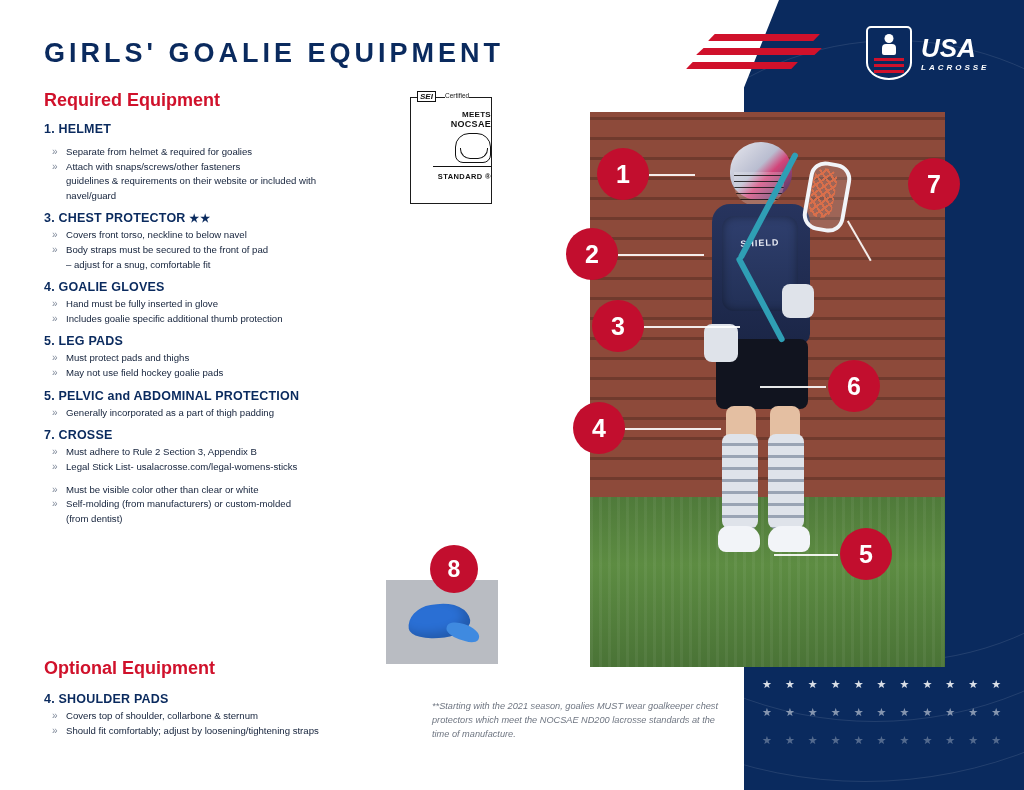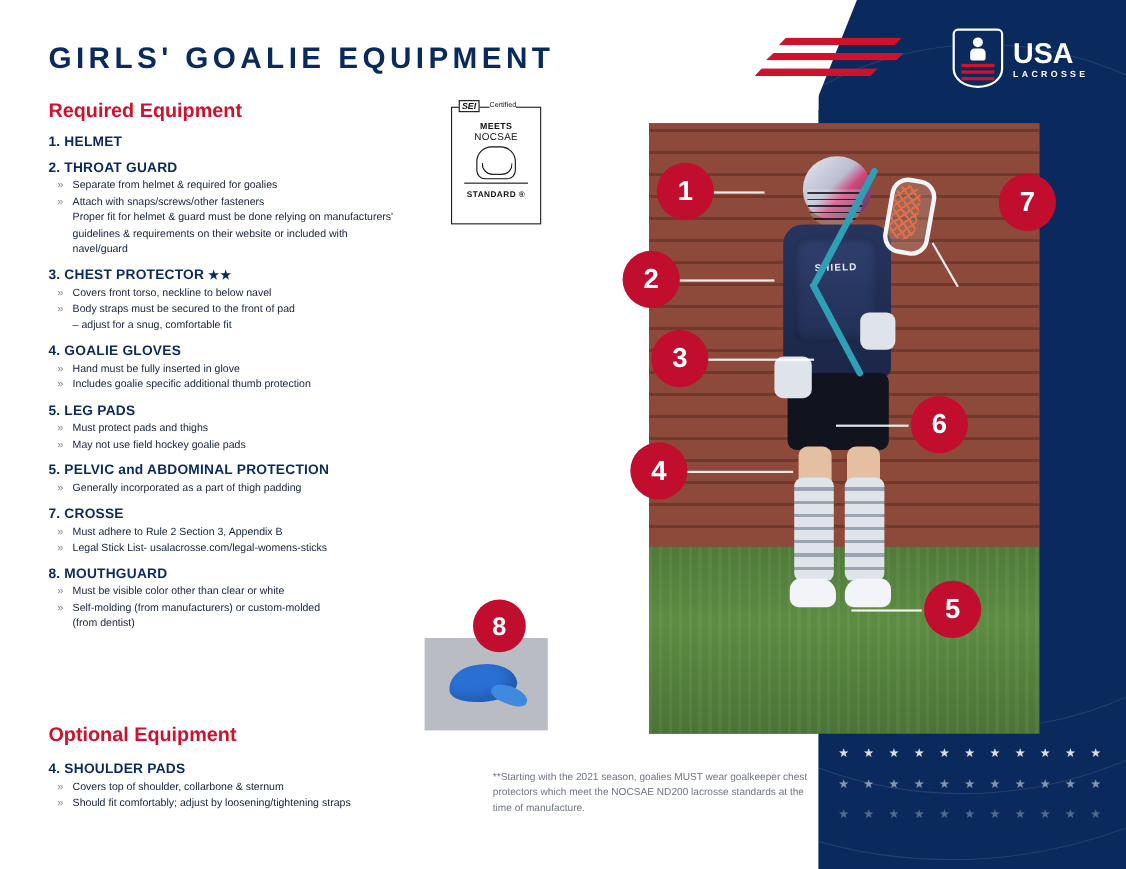--- a/index.html
+++ b/index.html
@@ -69,21 +69,21 @@
   .shield .sl2{top:36px;}
   .shield .sl3{top:42px;}
   .shield .person{
     position:absolute;left:50%;top:6px;transform:translateX(-50%);
     width:9px;height:9px;border-radius:50%;background:#fff;
   }
   .shield .body{
     position:absolute;left:50%;top:16px;transform:translateX(-50%);
     width:14px;height:11px;background:#fff;border-radius:4px 4px 2px 2px;
   }
-  .logo-text{line-height:1;}
+  .logo-text{line-height:1;font-style:italic;}
   .logo-usa{font-size:26px;font-weight:bold;color:#fff;letter-spacing:0px;}
   .logo-lax{font-size:8px;font-weight:bold;color:#fff;letter-spacing:3px;margin-top:3px;}
 
   
   .section-title{
     position:absolute;left:44px;font-size:18px;font-weight:bold;color:#d0112b;
   }
   .req-title{top:90px;}
   .opt-title{top:658px;}
 
@@ -103,30 +103,30 @@
   }
   .bullets li.cont{padding-left:22px;}
   .bullets li.cont:before{content:"";}
 
   .opt-items{position:absolute;left:44px;top:692px;width:420px;}
 
   
   .seal{
     position:absolute;left:410px;top:97px;width:80px;height:105px;
     border:1.5px solid #1b1b1b;background:#fff;
-    display:flex;flex-direction:column;align-items:center;
+    display:flex;flex-direction:column;align-items:flex-end;
     font-size:7px;color:#111;
   }
   .seal .sei{
     position:absolute;left:6px;top:-7px;background:#fff;padding:0 2px;
     font-size:8px;font-weight:bold;font-style:italic;color:#111;border:1px solid #111;
   }
   .seal .seicap{position:absolute;left:34px;top:-6px;background:#fff;font-size:6.5px;}
   .seal .meets{margin-top:12px;font-size:8px;font-weight:bold;letter-spacing:.3px;}
-  .seal .nocsae{font-size:9px;font-weight:normal;letter-spacing:.3px;}
+  .seal .nocsae{font-size:9px;font-weight:bold;letter-spacing:.3px;}
   .seal .helmet{
     width:34px;height:28px;border:1.2px solid #111;border-radius:14px 14px 8px 8px;
     margin-top:4px;position:relative;
   }
   .seal .helmet:after{
     content:"";position:absolute;left:4px;top:14px;width:26px;height:10px;
     border:1px solid #111;border-top:none;border-radius:0 0 10px 10px;
   }
   .seal .std{margin-top:5px;font-size:7.5px;font-weight:bold;letter-spacing:.4px;}
   .seal .line{width:58px;height:1px;background:#111;margin-top:3px;}
@@ -204,22 +204,22 @@
   .callout{
     position:absolute;width:52px;height:52px;border-radius:50%;
     background:#c20e2e;color:#fff;font-size:25px;font-weight:bold;
     display:flex;align-items:center;justify-content:center;
   }
   .c-sm{width:48px;height:48px;font-size:23px;}
   .leader{position:absolute;height:1.5px;background:rgba(255,255,255,0.9);}
 
   
   .footnote{
-    position:absolute;left:448px;top:700px;width:300px;
-    font-size:9.2px;color:#6f7682;line-height:1.5;
+    position:absolute;left:432px;top:700px;width:300px;
+    font-size:9.2px;font-style:italic;color:#6f7682;line-height:1.5;
   }
 </style>
 </head>
 <body>
 
 <div class="page">
 
   <div class="navy-panel">
     <div class="arc arc1"></div>
     <div class="arc arc2"></div>
@@ -254,25 +254,23 @@
       <div class="logo-lax">LACROSSE</div>
     </div>
   </div>
 
   <div class="section-title req-title">Required Equipment</div>
   <div class="items">
       <div class="item">
         <h3>1. HELMET </h3>
       </div>
       <div class="item">
-        <h3>2. THROAT GUARD </h3>
         <ul class="bullets">
           <li>Separate from helmet &amp; required for goalies</li>
           <li>Attach with snaps/screws/other fasteners</li>
-          <li class="cont">Proper fit for helmet &amp; guard must be done relying on manufacturers'</li>
           <li class="cont">guidelines &amp; requirements on their website or included with</li>
           <li class="cont">navel/guard</li>
         </ul>
       </div>
       <div class="item">
         <h3>3. CHEST PROTECTOR <span class="stars">★★</span></h3>
         <ul class="bullets">
           <li>Covers front torso, neckline to below navel</li>
           <li>Body straps must be secured to the front of pad</li>
           <li class="cont">– adjust for a snug, comfortable fit</li>
@@ -299,21 +297,20 @@
         </ul>
       </div>
       <div class="item">
         <h3>7. CROSSE </h3>
         <ul class="bullets">
           <li>Must adhere to Rule 2 Section 3, Appendix B</li>
           <li>Legal Stick List- usalacrosse.com/legal-womens-sticks</li>
         </ul>
       </div>
       <div class="item">
-        <h3>8. MOUTHGUARD </h3>
         <ul class="bullets">
           <li>Must be visible color other than clear or white</li>
           <li>Self-molding (from manufacturers) or custom-molded</li>
           <li class="cont">(from dentist)</li>
         </ul>
       </div>
     </div>
 
   <div class="section-title opt-title">Optional Equipment</div>
   <div class="opt-items">

